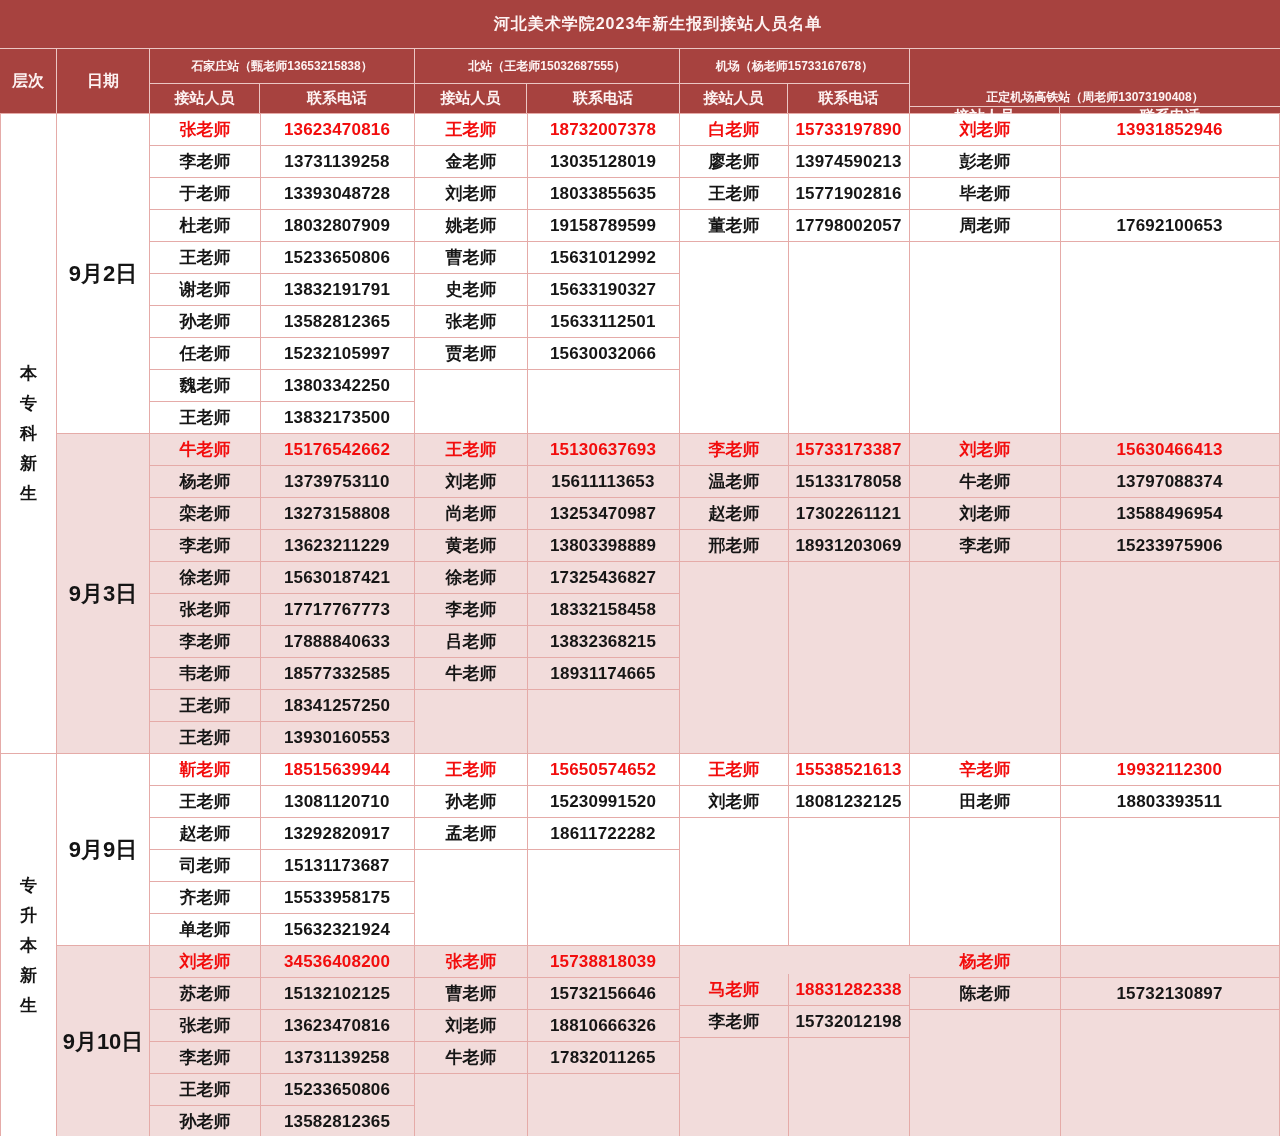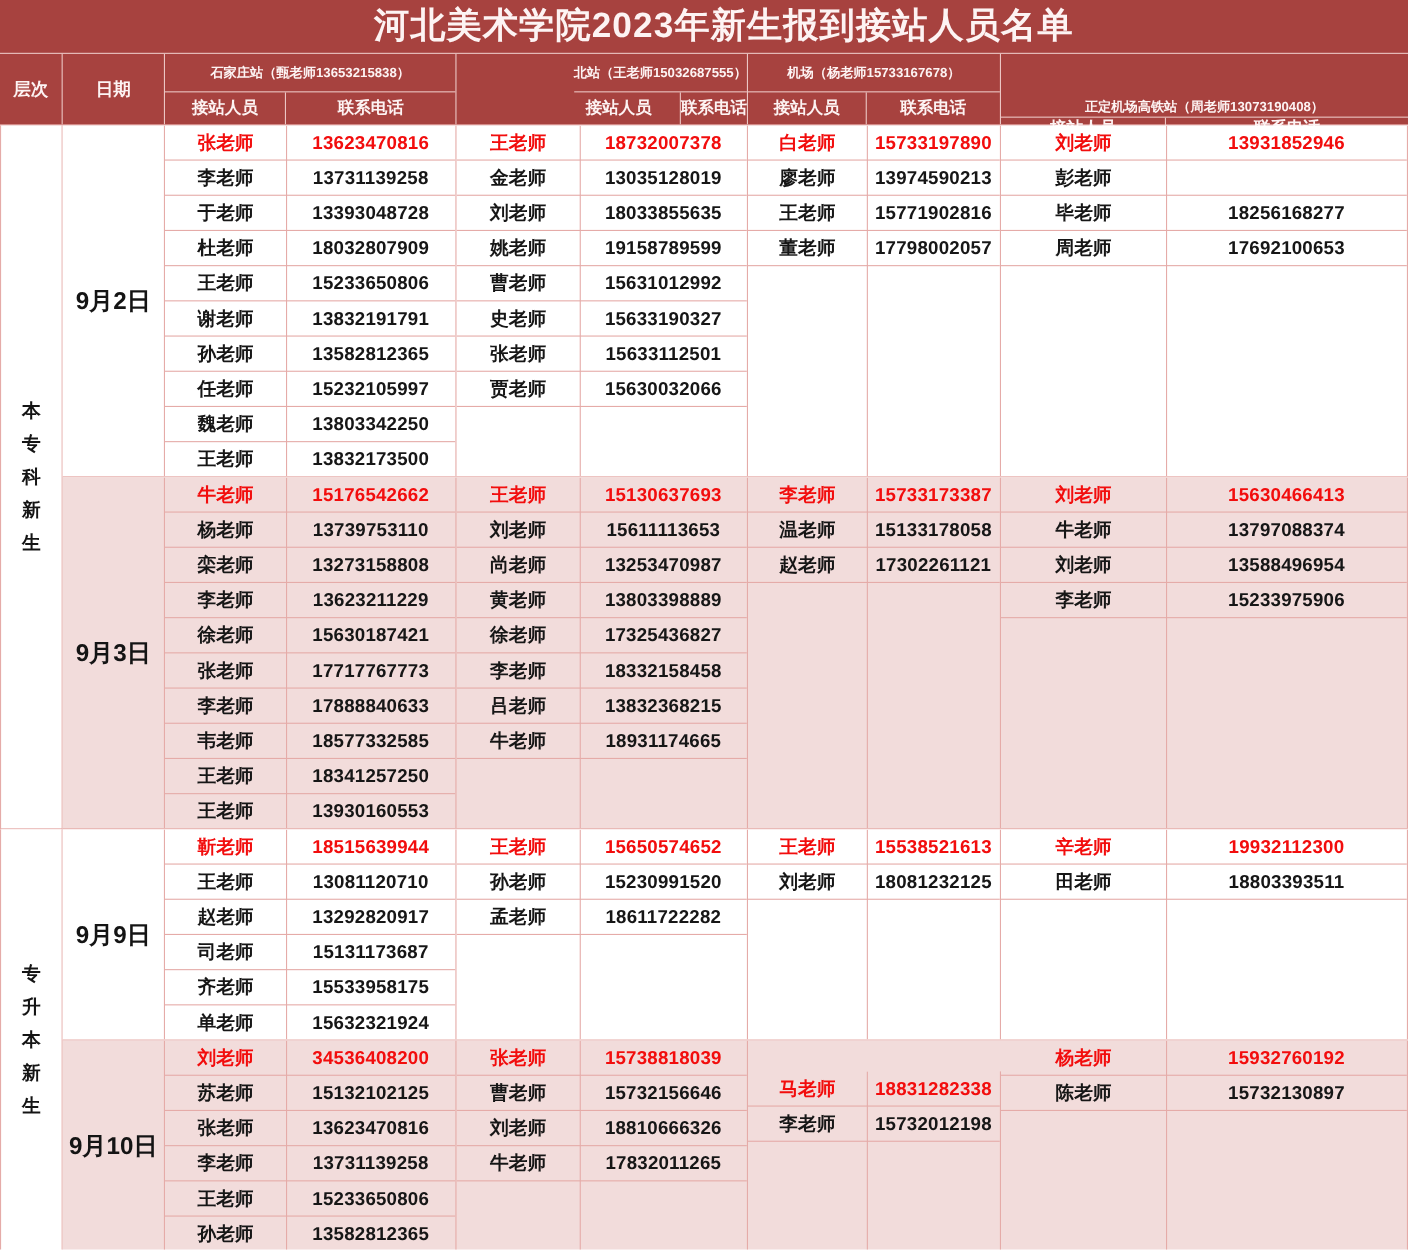--- a/index.html
+++ b/index.html
@@ -5,21 +5,21 @@
   html,body{margin:0;padding:0;}
   body{
     width:1280px;height:1136px;overflow:hidden;background:#fff;
     font-family:"Liberation Sans","DejaVu Sans",sans-serif;font-weight:bold;
     -webkit-font-smoothing:antialiased;
   }
   
   .header{background:#a7423f;color:#fdf3f3;}
   .title{
     height:48px;display:flex;align-items:center;justify-content:center;
-    font-size:32px;letter-spacing:1px;border-bottom:1px solid #ecc6c4;padding-left:36px;
+    font-size:16px;letter-spacing:1px;border-bottom:1px solid #ecc6c4;padding-left:36px;
   }
   .cols-row{display:flex;height:64px;border-bottom:1px solid #e5aba8;}
   .hcell{
     display:flex;align-items:center;justify-content:center;
     font-size:16px;border-right:1px solid #ecc6c4;box-sizing:border-box;
   }
   .hcell.level{width:57px;}
   .hcell.date{width:93px;}
   #station-headers{display:flex;flex:1;}
   .sgroup{display:flex;flex-direction:column;box-sizing:border-box;border-right:1px solid #ecc6c4;}
@@ -65,21 +65,21 @@
     <div class="hcell level">层次</div>
     <div class="hcell date">日期</div>
     <div id="station-headers">
         <div class="sgroup" style="width: 265px;">
           <div class="glabel">石家庄站（甄老师13653215838）</div>
           <div class="subrow">
             <div class="sub person" style="width: 110px;">接站人员</div>
             <div class="sub phone">联系电话</div>
           </div>
         </div>
-        <div class="sgroup" style="width: 265px; align-items: flex-end;">
+        <div class="sgroup" style="width: 265px;">
           <div class="glabel">北站（王老师15032687555）</div>
           <div class="subrow">
             <div class="sub person" style="width: 112px;">接站人员</div>
             <div class="sub phone">联系电话</div>
           </div>
         </div>
         <div class="sgroup" style="width: 230px;">
           <div class="glabel">机场（杨老师15733167678）</div>
           <div class="subrow">
             <div class="sub person" style="width: 108px;">接站人员</div>
@@ -218,21 +218,20 @@
           <div class="vline" style="left: 150px;"></div>
           <div class="trow lead">
             <div class="ncell" style="width: 150px;">刘老师</div>
             <div class="pcell">13931852946</div>
           </div>
           <div class="trow">
             <div class="ncell" style="width: 150px;">彭老师</div>
           </div>
           <div class="trow">
             <div class="ncell" style="width: 150px;">毕老师</div>
-            <div class="pcell">18256168277</div>
           </div>
           <div class="trow">
             <div class="ncell" style="width: 150px;">周老师</div>
             <div class="pcell">17692100653</div>
           </div>
         </div>
       </div>
       <div class="block pink" style="height: 320px;">
         <div class="date-cell">9月3日</div>
         <div class="station-cell" style="width: 265px; flex: 0 0 265px;">
@@ -320,20 +319,24 @@
             <div class="pcell">15733173387</div>
           </div>
           <div class="trow">
             <div class="ncell" style="width: 108px;">温老师</div>
             <div class="pcell">15133178058</div>
           </div>
           <div class="trow">
             <div class="ncell" style="width: 108px;">赵老师</div>
             <div class="pcell">17302261121</div>
           </div>
+          <div class="trow">
+            <div class="ncell" style="width: 108px;">邢老师</div>
+            <div class="pcell">18931203069</div>
+          </div>
         </div>
         <div class="station-cell" style="width: 370px; flex: 0 0 370px;">
           <div class="vline" style="left: 150px;"></div>
           <div class="trow lead">
             <div class="ncell" style="width: 150px;">刘老师</div>
             <div class="pcell">15630466413</div>
           </div>
           <div class="trow">
             <div class="ncell" style="width: 150px;">牛老师</div>
             <div class="pcell">13797088374</div>
@@ -471,21 +474,20 @@
           </div>
           <div class="trow">
             <div class="ncell" style="width: 108px;">李老师</div>
             <div class="pcell">15732012198</div>
           </div>
         </div>
         <div class="station-cell" style="width: 370px; flex: 0 0 370px;">
           <div class="vline" style="left: 150px;"></div>
           <div class="trow lead">
             <div class="ncell" style="width: 150px;">杨老师</div>
-            <div class="pcell">15932760192</div>
           </div>
           <div class="trow">
             <div class="ncell" style="width: 150px;">陈老师</div>
             <div class="pcell">15732130897</div>
           </div>
         </div>
       </div>
     </div>
 </div>
 

